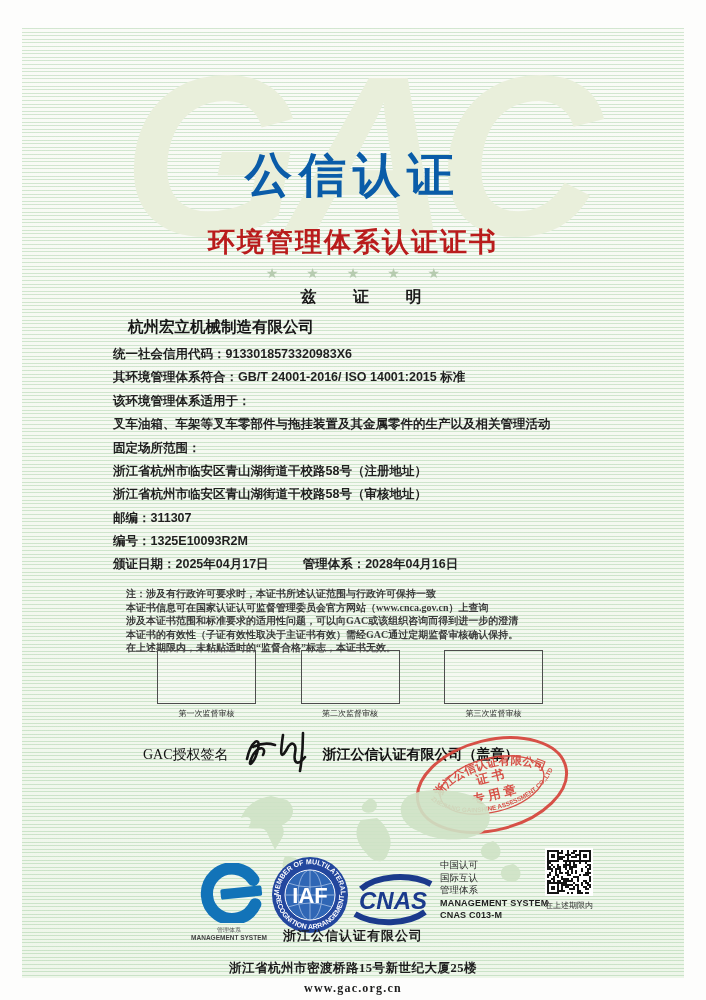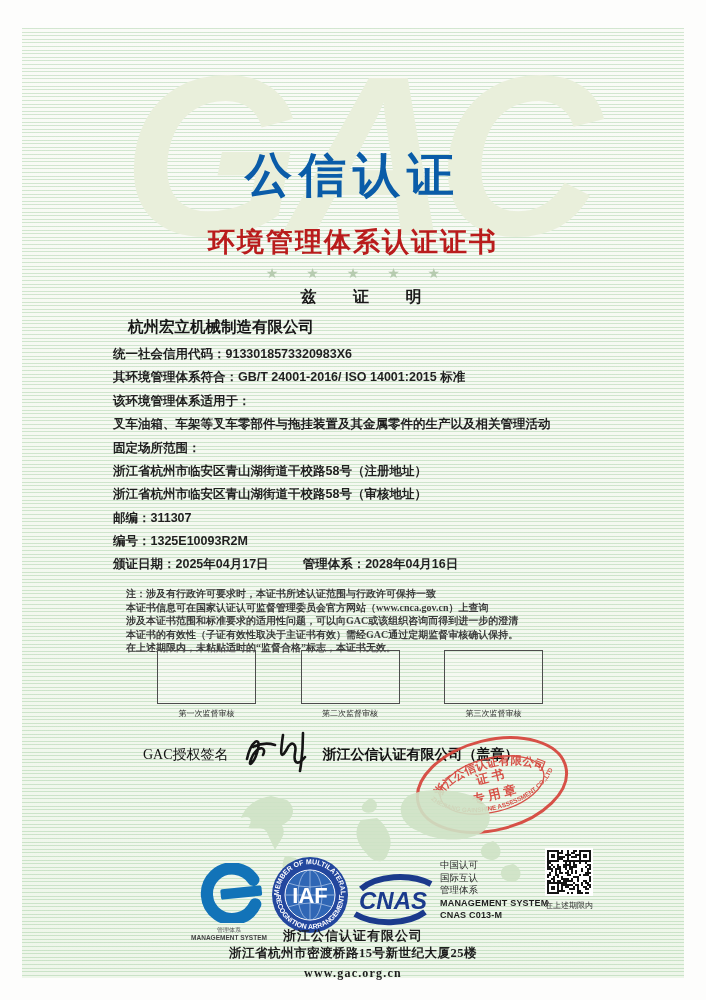--- a/index.html
+++ b/index.html
@@ -48,21 +48,21 @@
   .qr-wrap{left:534px;top:850px;width:70px;text-align:center;}
   .qr{position:relative;width:44px;height:44px;margin:0 auto;background:#ffffff;outline:2px solid #fff;}
   .qr .cell{position:absolute;width:2px;height:2px;background:#141414;}
   .finder{position:absolute;width:8px;height:8px;border:2px solid #141414;background:#fff;}
   .finder::after{content:"";position:absolute;left:2px;top:2px;width:4px;height:4px;background:#141414;}
   .f-tl{left:0;top:0;} .f-tr{right:0;top:0;} .f-bl{left:0;bottom:0;}
   .qr-cap{margin-top:6px;font-size:8px;color:#333;}
   .footer{left:0;top:927px;width:706px;text-align:center;color:#1c1c1c;
     font-family:"Liberation Serif",serif;}
   .f1{font-size:13px;font-weight:bold;letter-spacing:1px;}
-  .f2{font-size:12.5px;font-weight:bold;margin-top:0;letter-spacing:.5px;}
+  .f2{font-size:12.5px;font-weight:bold;margin-top:15px;letter-spacing:.5px;}
   .f3{font-size:12px;font-weight:bold;margin-top:4px;letter-spacing:1.2px;}
 </style>
 </head>
 <body>
 
 <div class="page">
   <div class="stripes"></div>
   <div class="gac-watermark">GAC</div>
 
   <div class="abs ctr title">公信认证</div>

